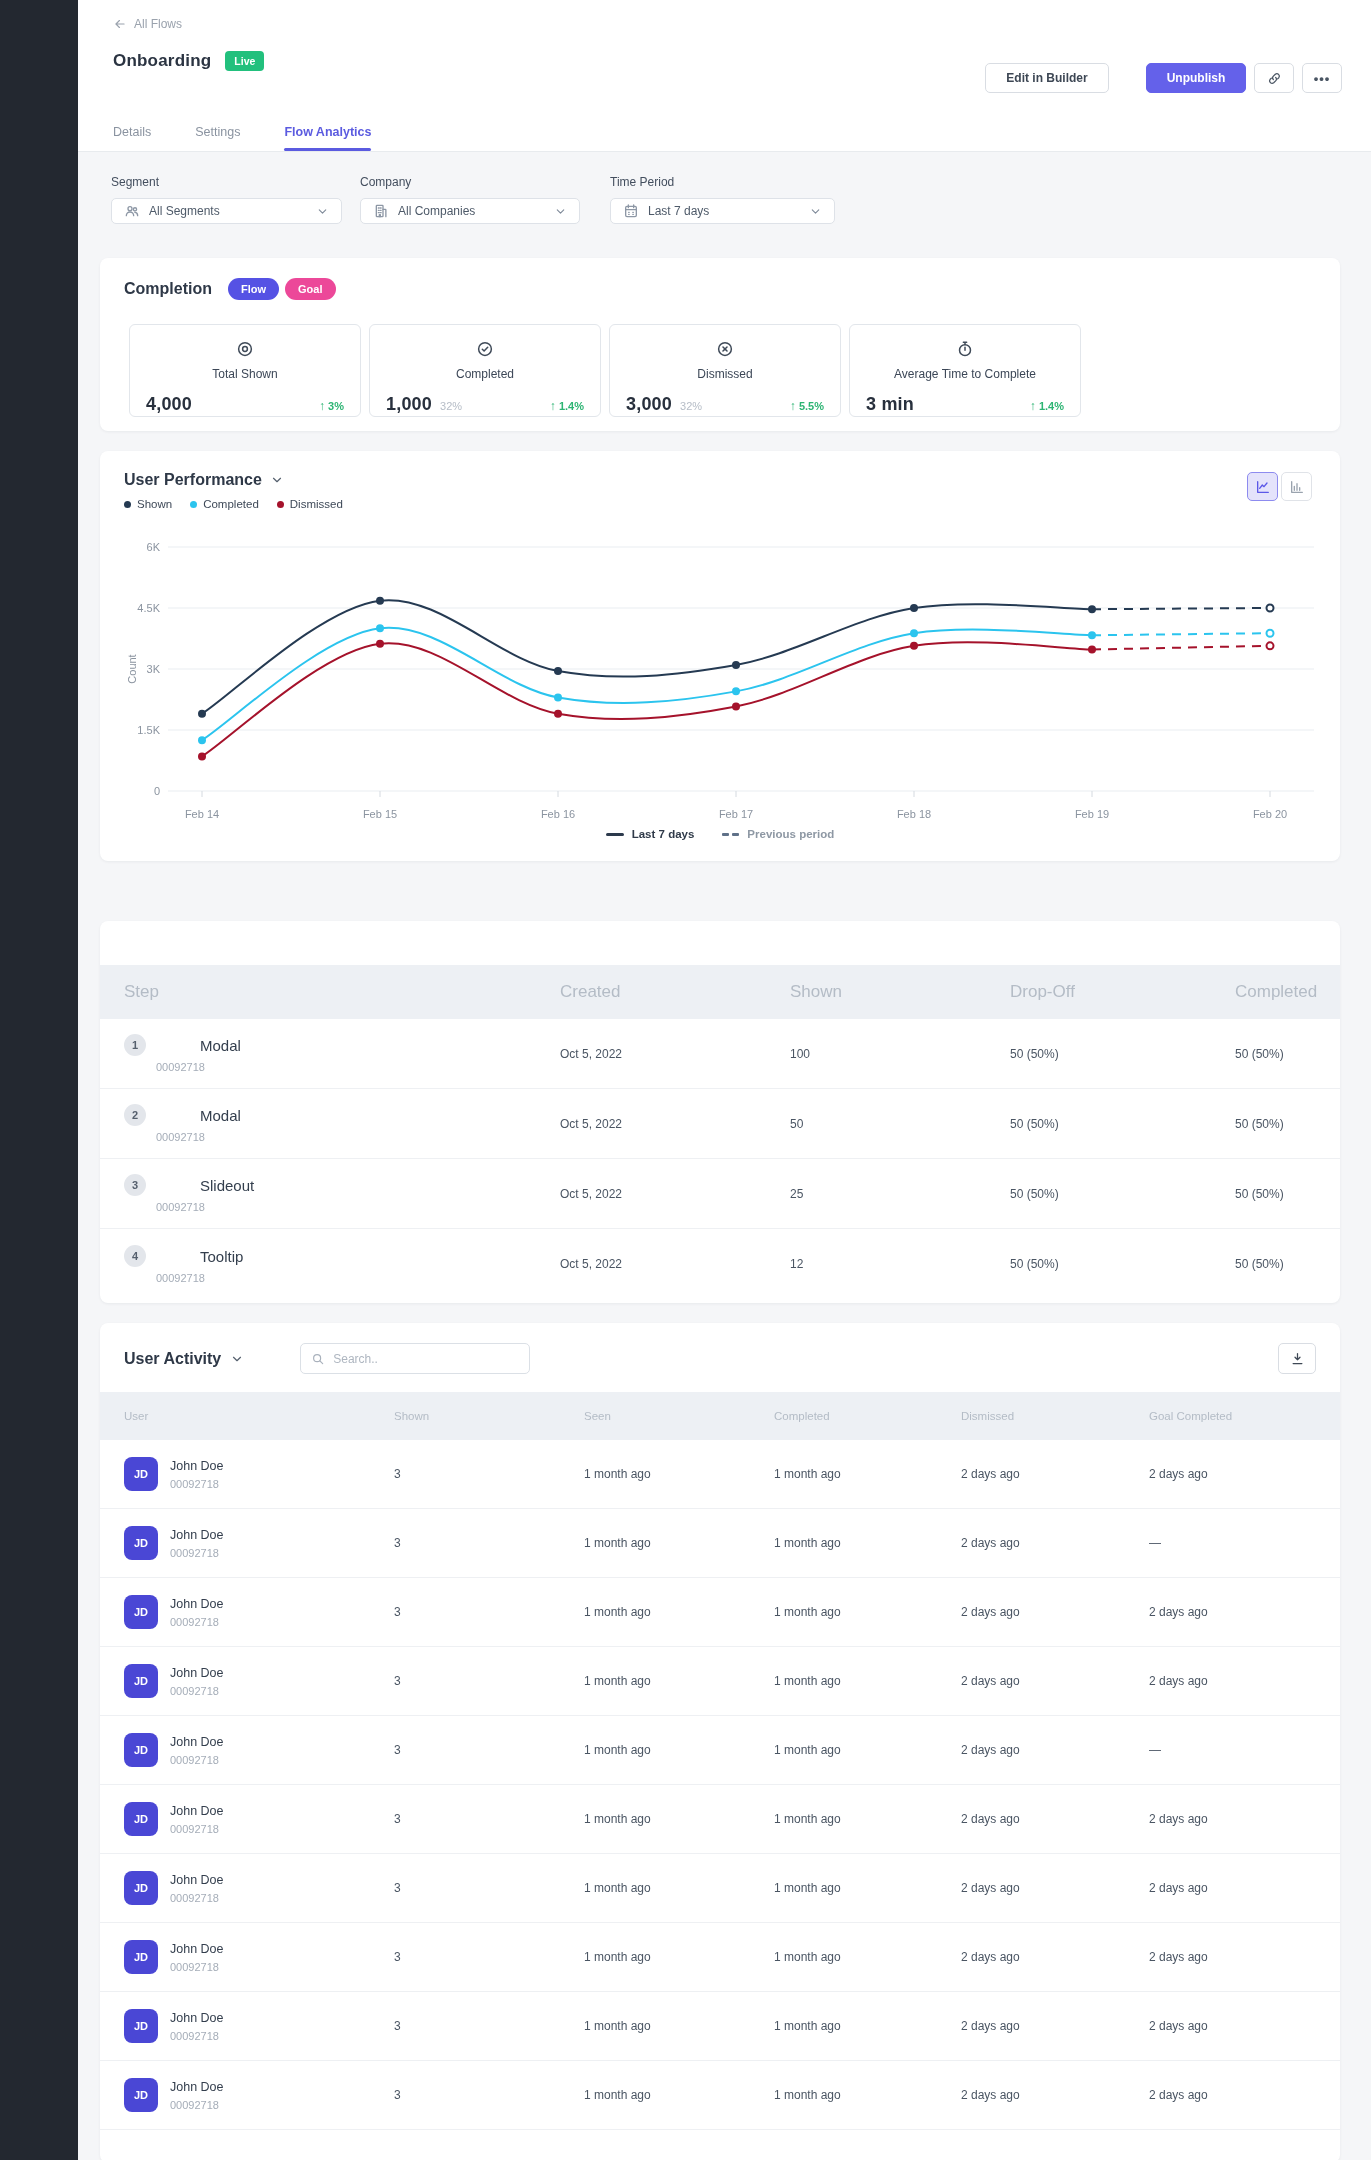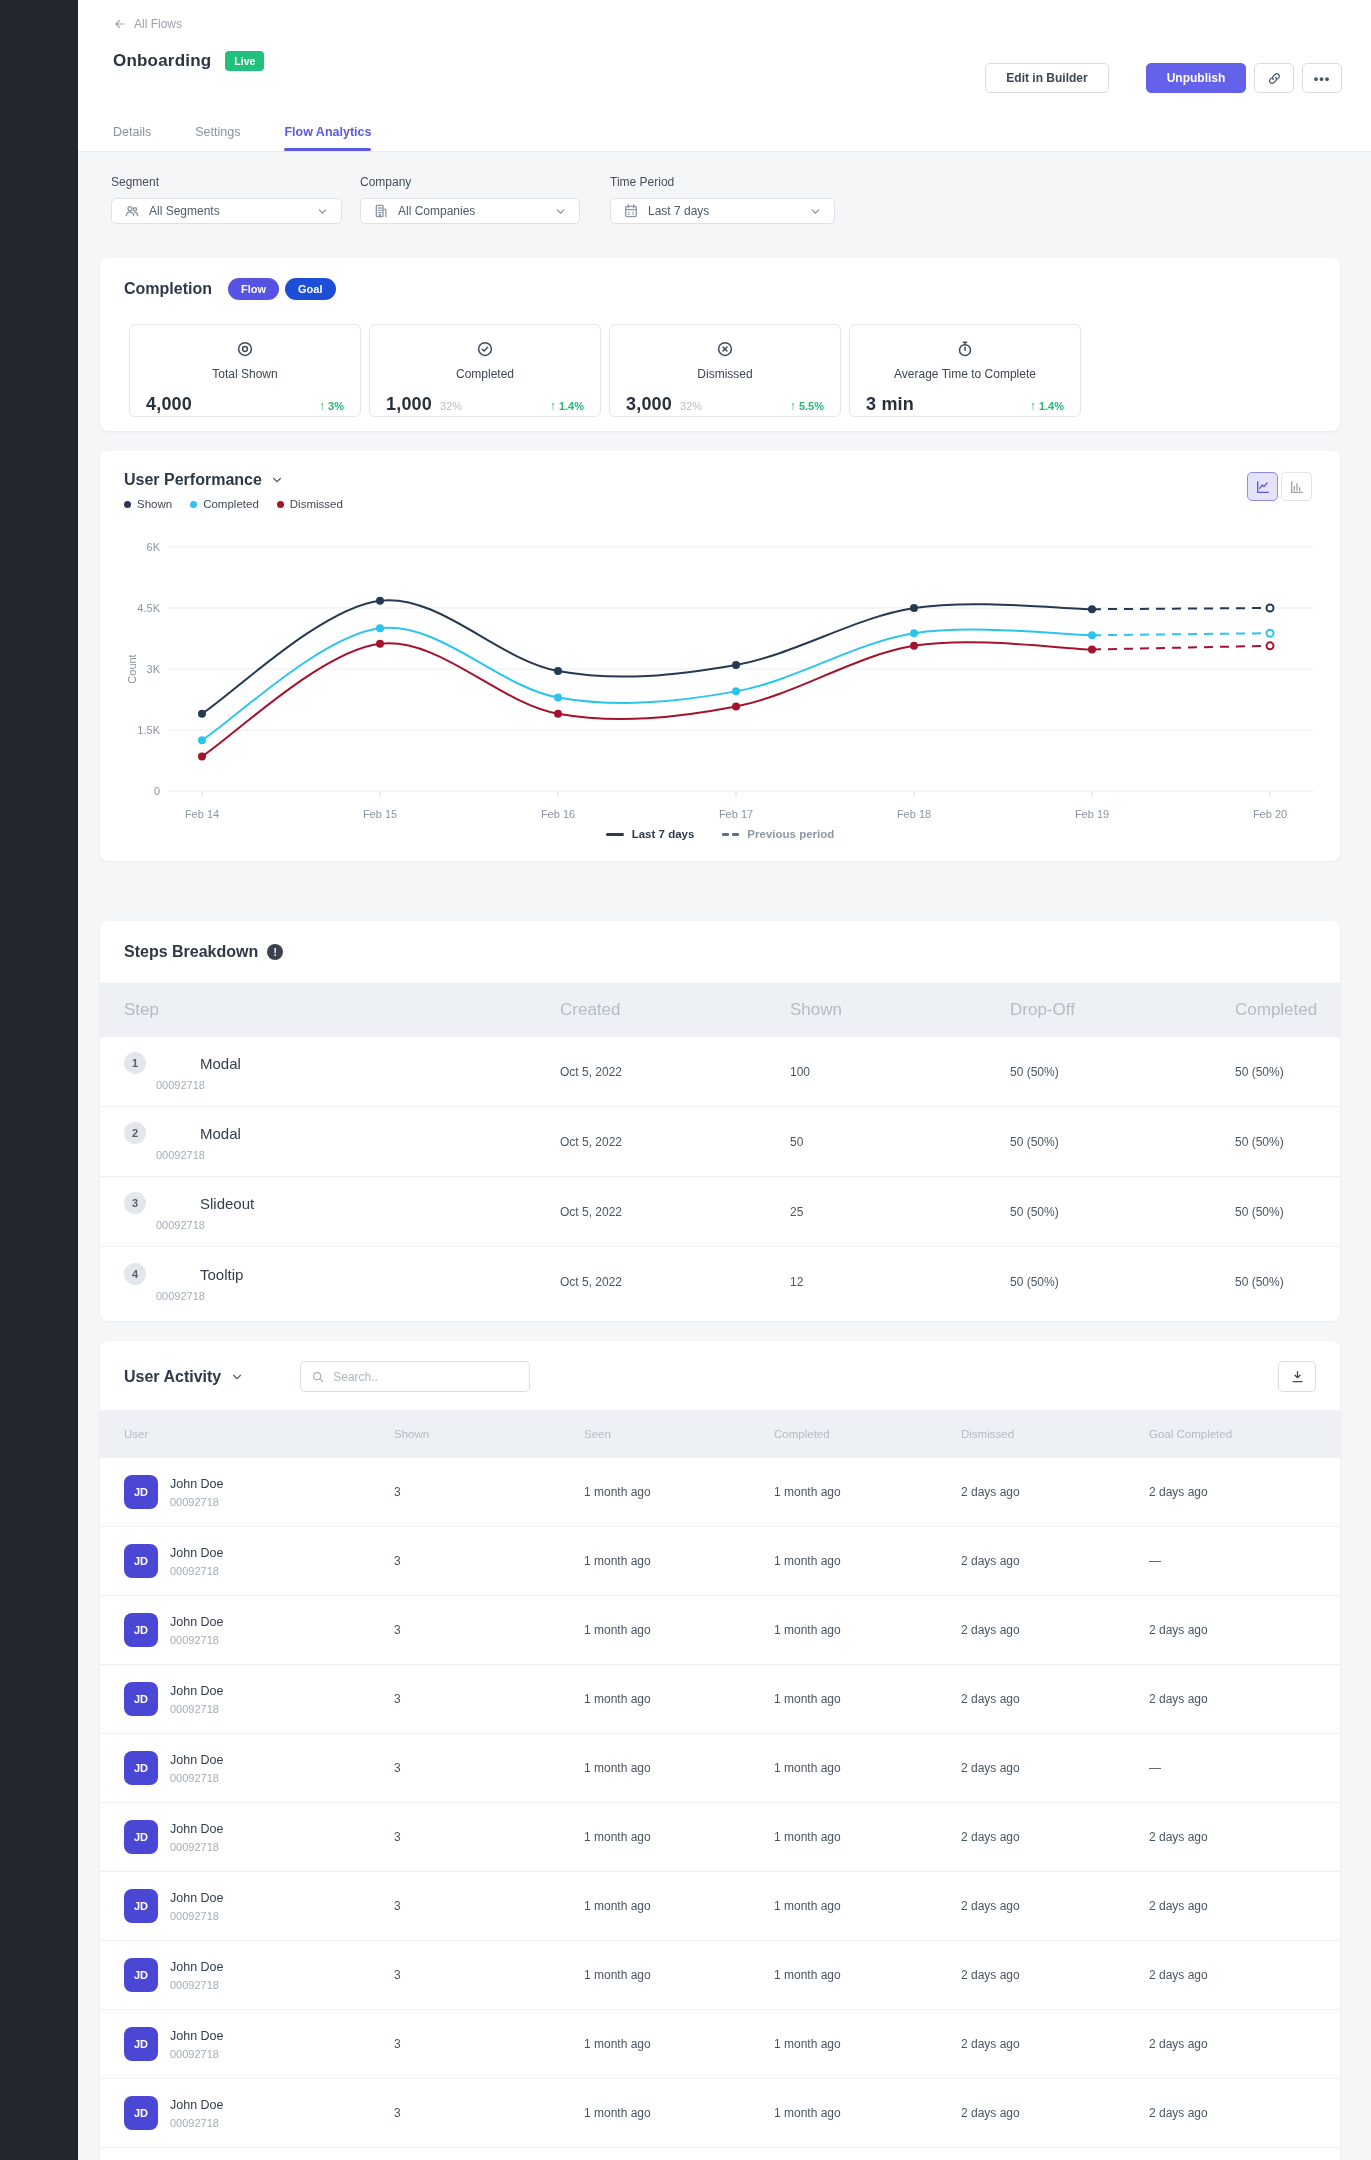--- a/index.html
+++ b/index.html
@@ -47,21 +47,21 @@
 
   .card { background:#fff; border-radius:8px; box-shadow:0 1px 3px rgba(20,30,50,.06); }
 
   
   .completion-card { margin-top:34px; padding:20px 24px 20px 24px; height:173px; }
   .completion-head { display:flex; align-items:center; }
   .section-title { font-size:16px; font-weight:600; color:#2e3847; }
   .pills { display:flex; gap:6px; margin-left:16px; }
   .pill { border:none; font-family:inherit; font-size:11px; font-weight:bold; color:#fff; padding:5px 13px; border-radius:999px; cursor:pointer; }
   .pill.on { background:#5552e4; }
-  .pill.off { background:#1d4ed8; }
+  .pill.off { background:#ec4899; }
   .stats { display:flex; gap:8px; margin-top:24px; margin-left:5px; }
   .stat-card { width:232px; height:93px; border:1px solid #e2e6eb; border-radius:6px; padding:15px 16px; background:#fff; }
   .stat-top { display:flex; align-items:center; gap:9px;flex-direction:column; }
   .stat-top svg { width:18px; height:18px; color:#3f4a58; }
   .stat-label { font-size:12px; color:#3c4757; }
   .stat-bottom { display:flex; align-items:baseline; margin-top:13px; }
   .stat-value { font-size:18px; font-weight:bold; color:#28303d; letter-spacing:.2px; }
   .stat-sub { font-size:11px; color:#b6bdc7; margin-left:8px; }
   .stat-delta { margin-left:auto; font-size:11px; font-weight:bold; color:#2db473; }
   .stat-delta .arr { font-size:12px; }
@@ -374,24 +374,20 @@
             <span class="bl-dash">
               <i></i>
               <i></i>
             </span>
             <span class="t2">Previous period</span>
           </div>
         </div>
     </div>
 
     <div class="card steps-card">
-      <div class="head">
-        <span class="section-title">Steps Breakdown</span>
-        <span class="info-dot">!</span>
-      </div>
       <div class="thead steps-grid" id="steps-head">
           <div>Step</div>
           <div>Created</div>
           <div>Shown</div>
           <div>Drop-Off</div>
           <div>Completed</div>
         </div>
       <div id="steps-body">
           <div class="s-row steps-grid">
             <div class="step-cell">

